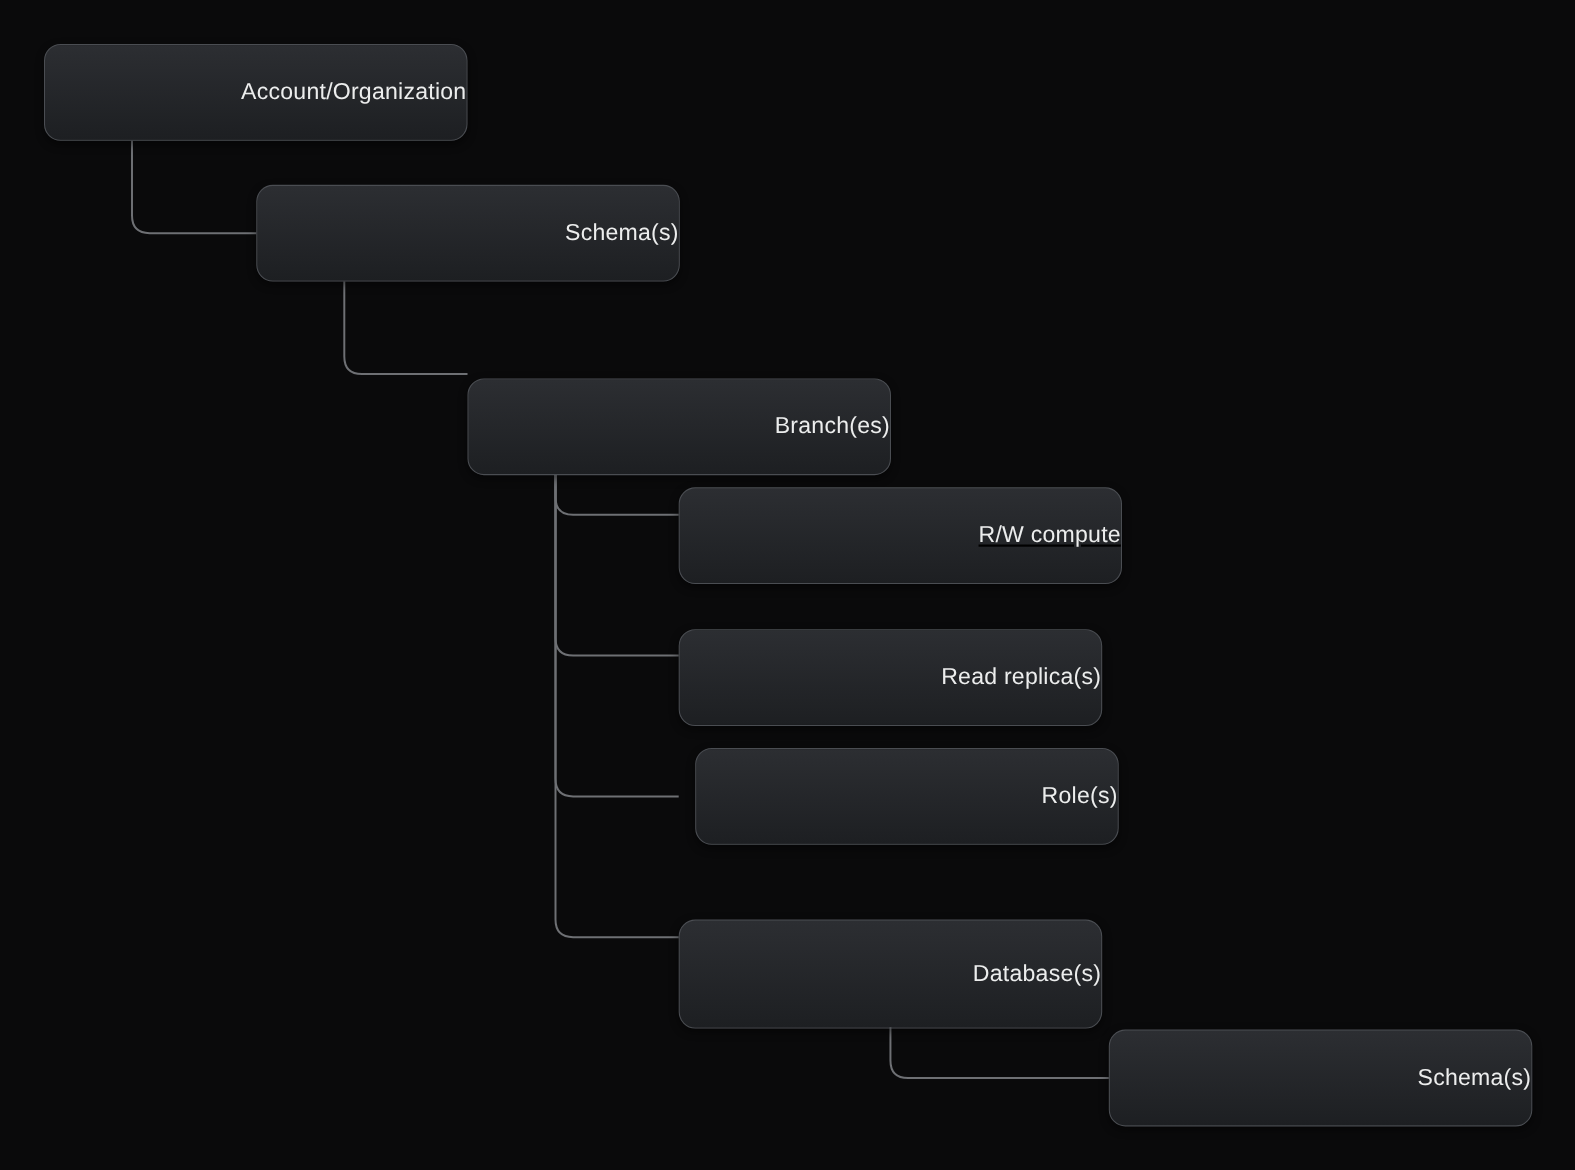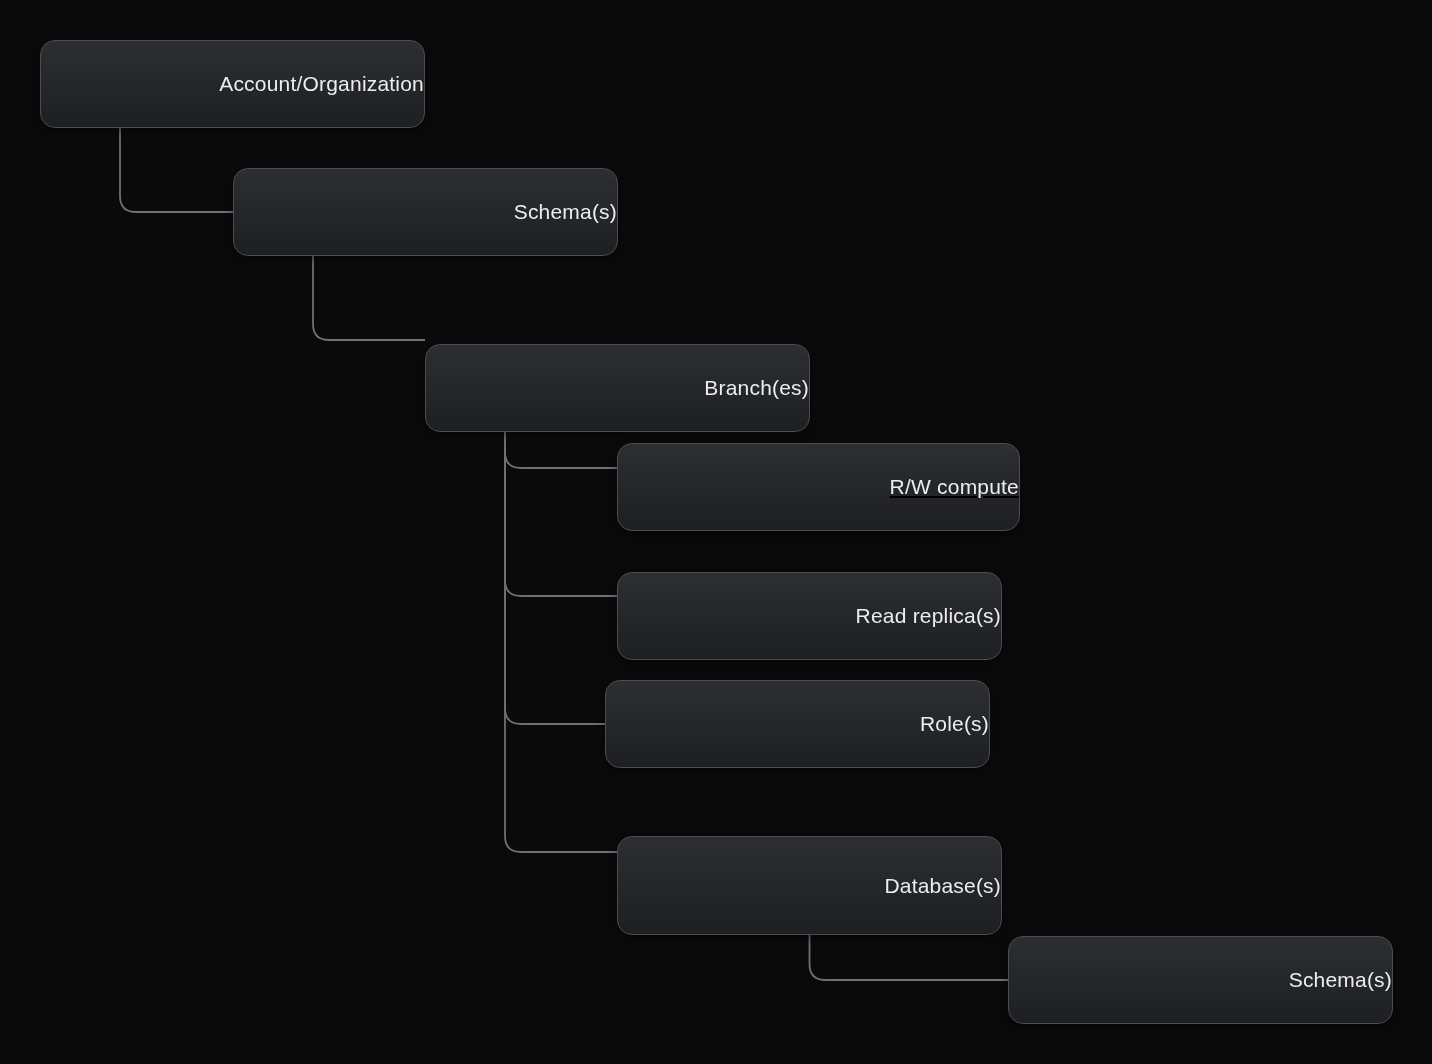--- a/index.html
+++ b/index.html
@@ -68,21 +68,21 @@
     </div>
     <div class="node" style="left: 425px; top: 296px; width: 385px; height: 88px; margin-top: 48px;">
       <span>Branch(es)</span>
     </div>
     <div class="node" style="left: 617px; top: 443px; width: 403px; height: 88px; text-decoration: underline;">
       <span>R/W compute</span>
     </div>
     <div class="node" style="left: 617px; top: 572px; width: 385px; height: 88px;">
       <span>Read replica(s)</span>
     </div>
-    <div class="node" style="left: 605px; top: 680px; width: 385px; height: 88px; padding-left: 48px;">
+    <div class="node" style="left: 632px; top: 680px; width: 385px; height: 88px; padding-left: 48px;">
       <span>Role(s)</span>
     </div>
     <div class="node" style="left: 617px; top: 808px; width: 385px; height: 99px; margin-top: 28px;">
       <span>Database(s)</span>
     </div>
     <div class="node" style="left: 1008px; top: 936px; width: 385px; height: 88px;">
       <span>Schema(s)</span>
     </div>
   </div>
 

